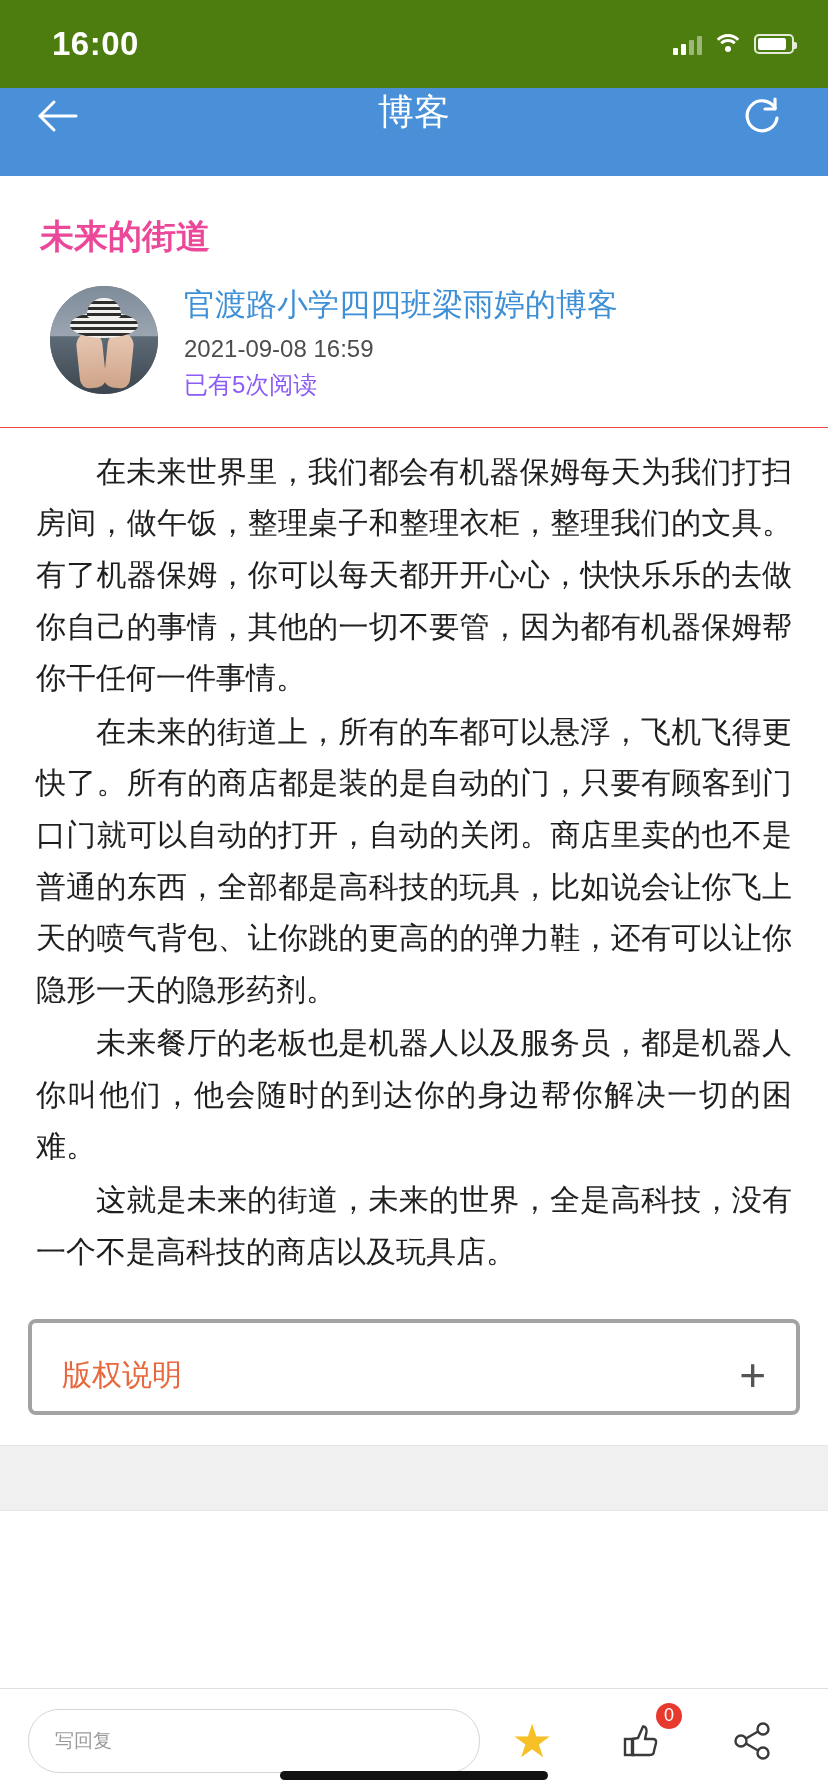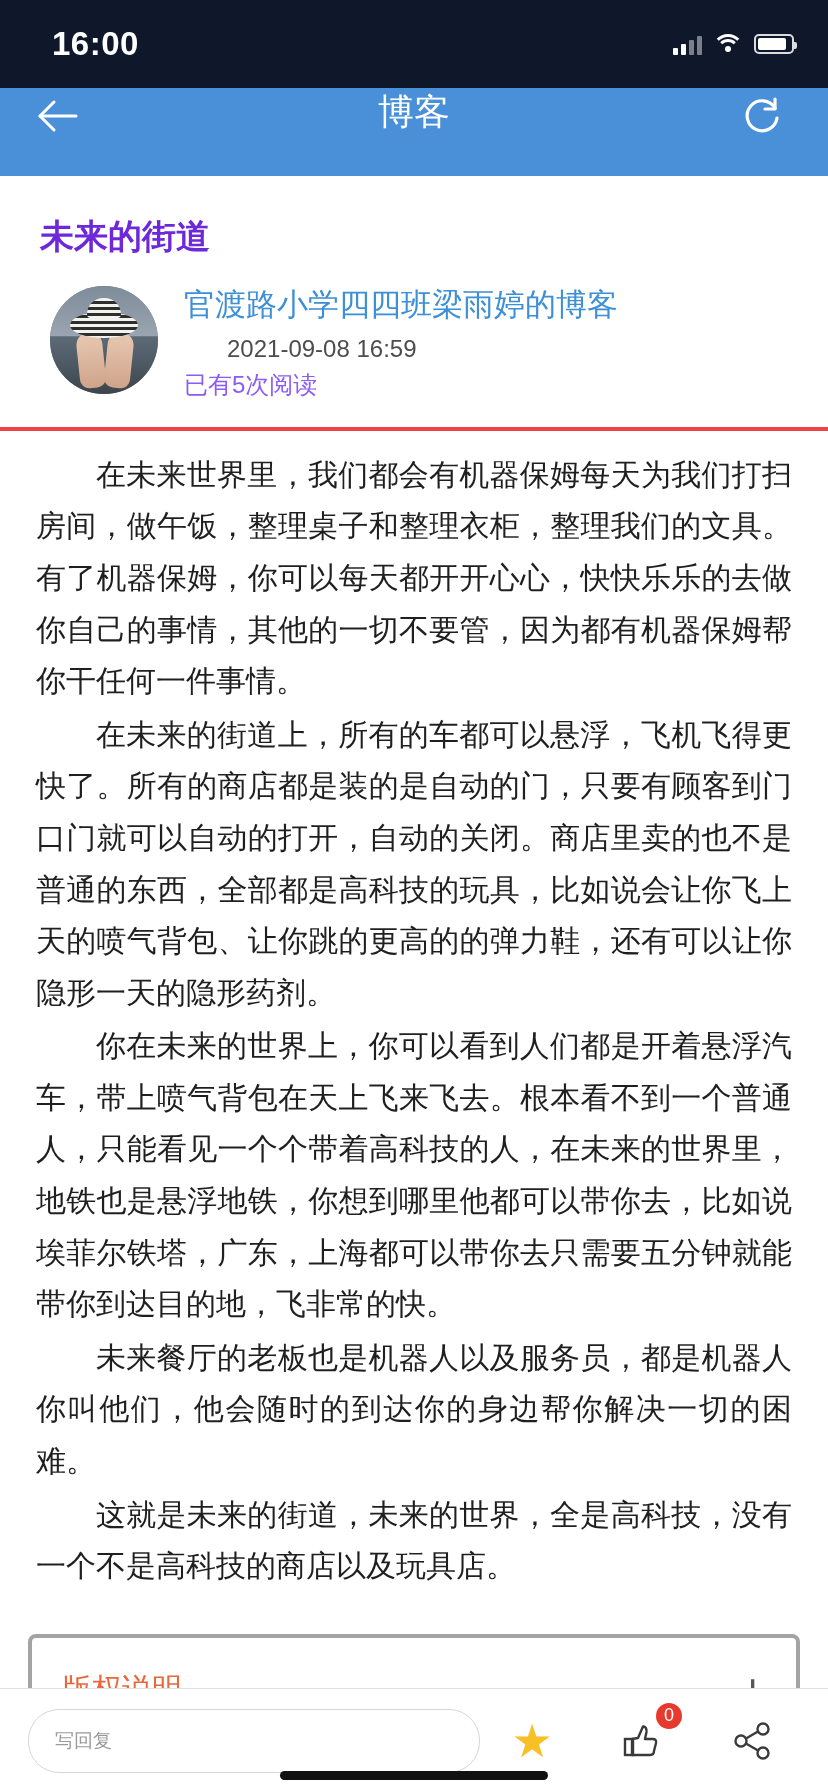--- a/index.html
+++ b/index.html
@@ -19,21 +19,21 @@
     height: 1792px;
     position: relative;
     background: #ffffff;
     display: flex;
     flex-direction: column;
   }
 
   
   .statusbar {
     height: 88px;
-    background: #0f172a;
+    background: #4d7c0f;
     color: #ffffff;
     display: flex;
     align-items: center;
     justify-content: space-between;
     padding: 0 34px 0 52px;
     box-sizing: border-box;
     flex: 0 0 auto;
   }
   .status-time {
     font-size: 33px;
@@ -122,29 +122,29 @@
 
   
   .content {
     flex: 1 1 auto;
     overflow: hidden;
     background: #ffffff;
   }
   .article-title {
     font-size: 34px;
     font-weight: 700;
-    color: #6d28d9;
+    color: #ec4899;
     padding: 38px 40px 0 40px;
   }
   .meta {
     display: flex;
     align-items: flex-start;
     padding: 26px 31px 26px 50px;
     gap: 26px;
-    border-bottom: 4px solid #ef4444;
+    border-bottom: 1px solid #ef4444;
   }
   .avatar {
     width: 108px; height: 108px; border-radius: 50%;
     flex: 0 0 auto;
     overflow: hidden;
     background: #6f7d8c;
     position: relative;
   }
   .avatar .sky {
     position: absolute; inset: 0;
@@ -179,21 +179,20 @@
     font-size: 31px;
     line-height: 1.25;
     margin-bottom: 10px;
   }
   .meta-line {
     color: #4d4d4d;
     font-size: 24px;
     display: flex;
     gap: 40px;
     margin-bottom: 6px;
-    margin-left: 43px;
   }
   .read-count {
     color: #8b5cf6;
     font-size: 24px;
   }
 
   .body-text {
     padding: 18px 36px 10px 36px;
     font-size: 30px;
     line-height: 1.72;
@@ -356,21 +355,20 @@
         <div class="meta-line">
           <span>2021-09-08 16:59</span>
         </div>
         <div class="read-count">已有5次阅读</div>
       </div>
     </div>
 
     <div class="body-text">
       <p>在未来世界里，我们都会有机器保姆每天为我们打扫房间，做午饭，整理桌子和整理衣柜，整理我们的文具。有了机器保姆，你可以每天都开开心心，快快乐乐的去做你自己的事情，其他的一切不要管，因为都有机器保姆帮你干任何一件事情。</p>
       <p>在未来的街道上，所有的车都可以悬浮，飞机飞得更快了。所有的商店都是装的是自动的门，只要有顾客到门口门就可以自动的打开，自动的关闭。商店里卖的也不是普通的东西，全部都是高科技的玩具，比如说会让你飞上天的喷气背包、让你跳的更高的的弹力鞋，还有可以让你隐形一天的隐形药剂。</p>
-      <p>你在未来的世界上，你可以看到人们都是开着悬浮汽车，带上喷气背包在天上飞来飞去。根本看不到一个普通人，只能看见一个个带着高科技的人，在未来的世界里，地铁也是悬浮地铁，你想到哪里他都可以带你去，比如说埃菲尔铁塔，广东，上海都可以带你去只需要五分钟就能带你到达目的地，飞非常的快。</p>
       <p>未来餐厅的老板也是机器人以及服务员，都是机器人你叫他们，他会随时的到达你的身边帮你解决一切的困难。</p>
       <p>这就是未来的街道，未来的世界，全是高科技，没有一个不是高科技的商店以及玩具店。</p>
     </div>
 
     <div class="copyright">
       <span class="copyright-label">版权说明</span>
       <span class="plus">+</span>
     </div>
 
     <div class="gap"></div>

